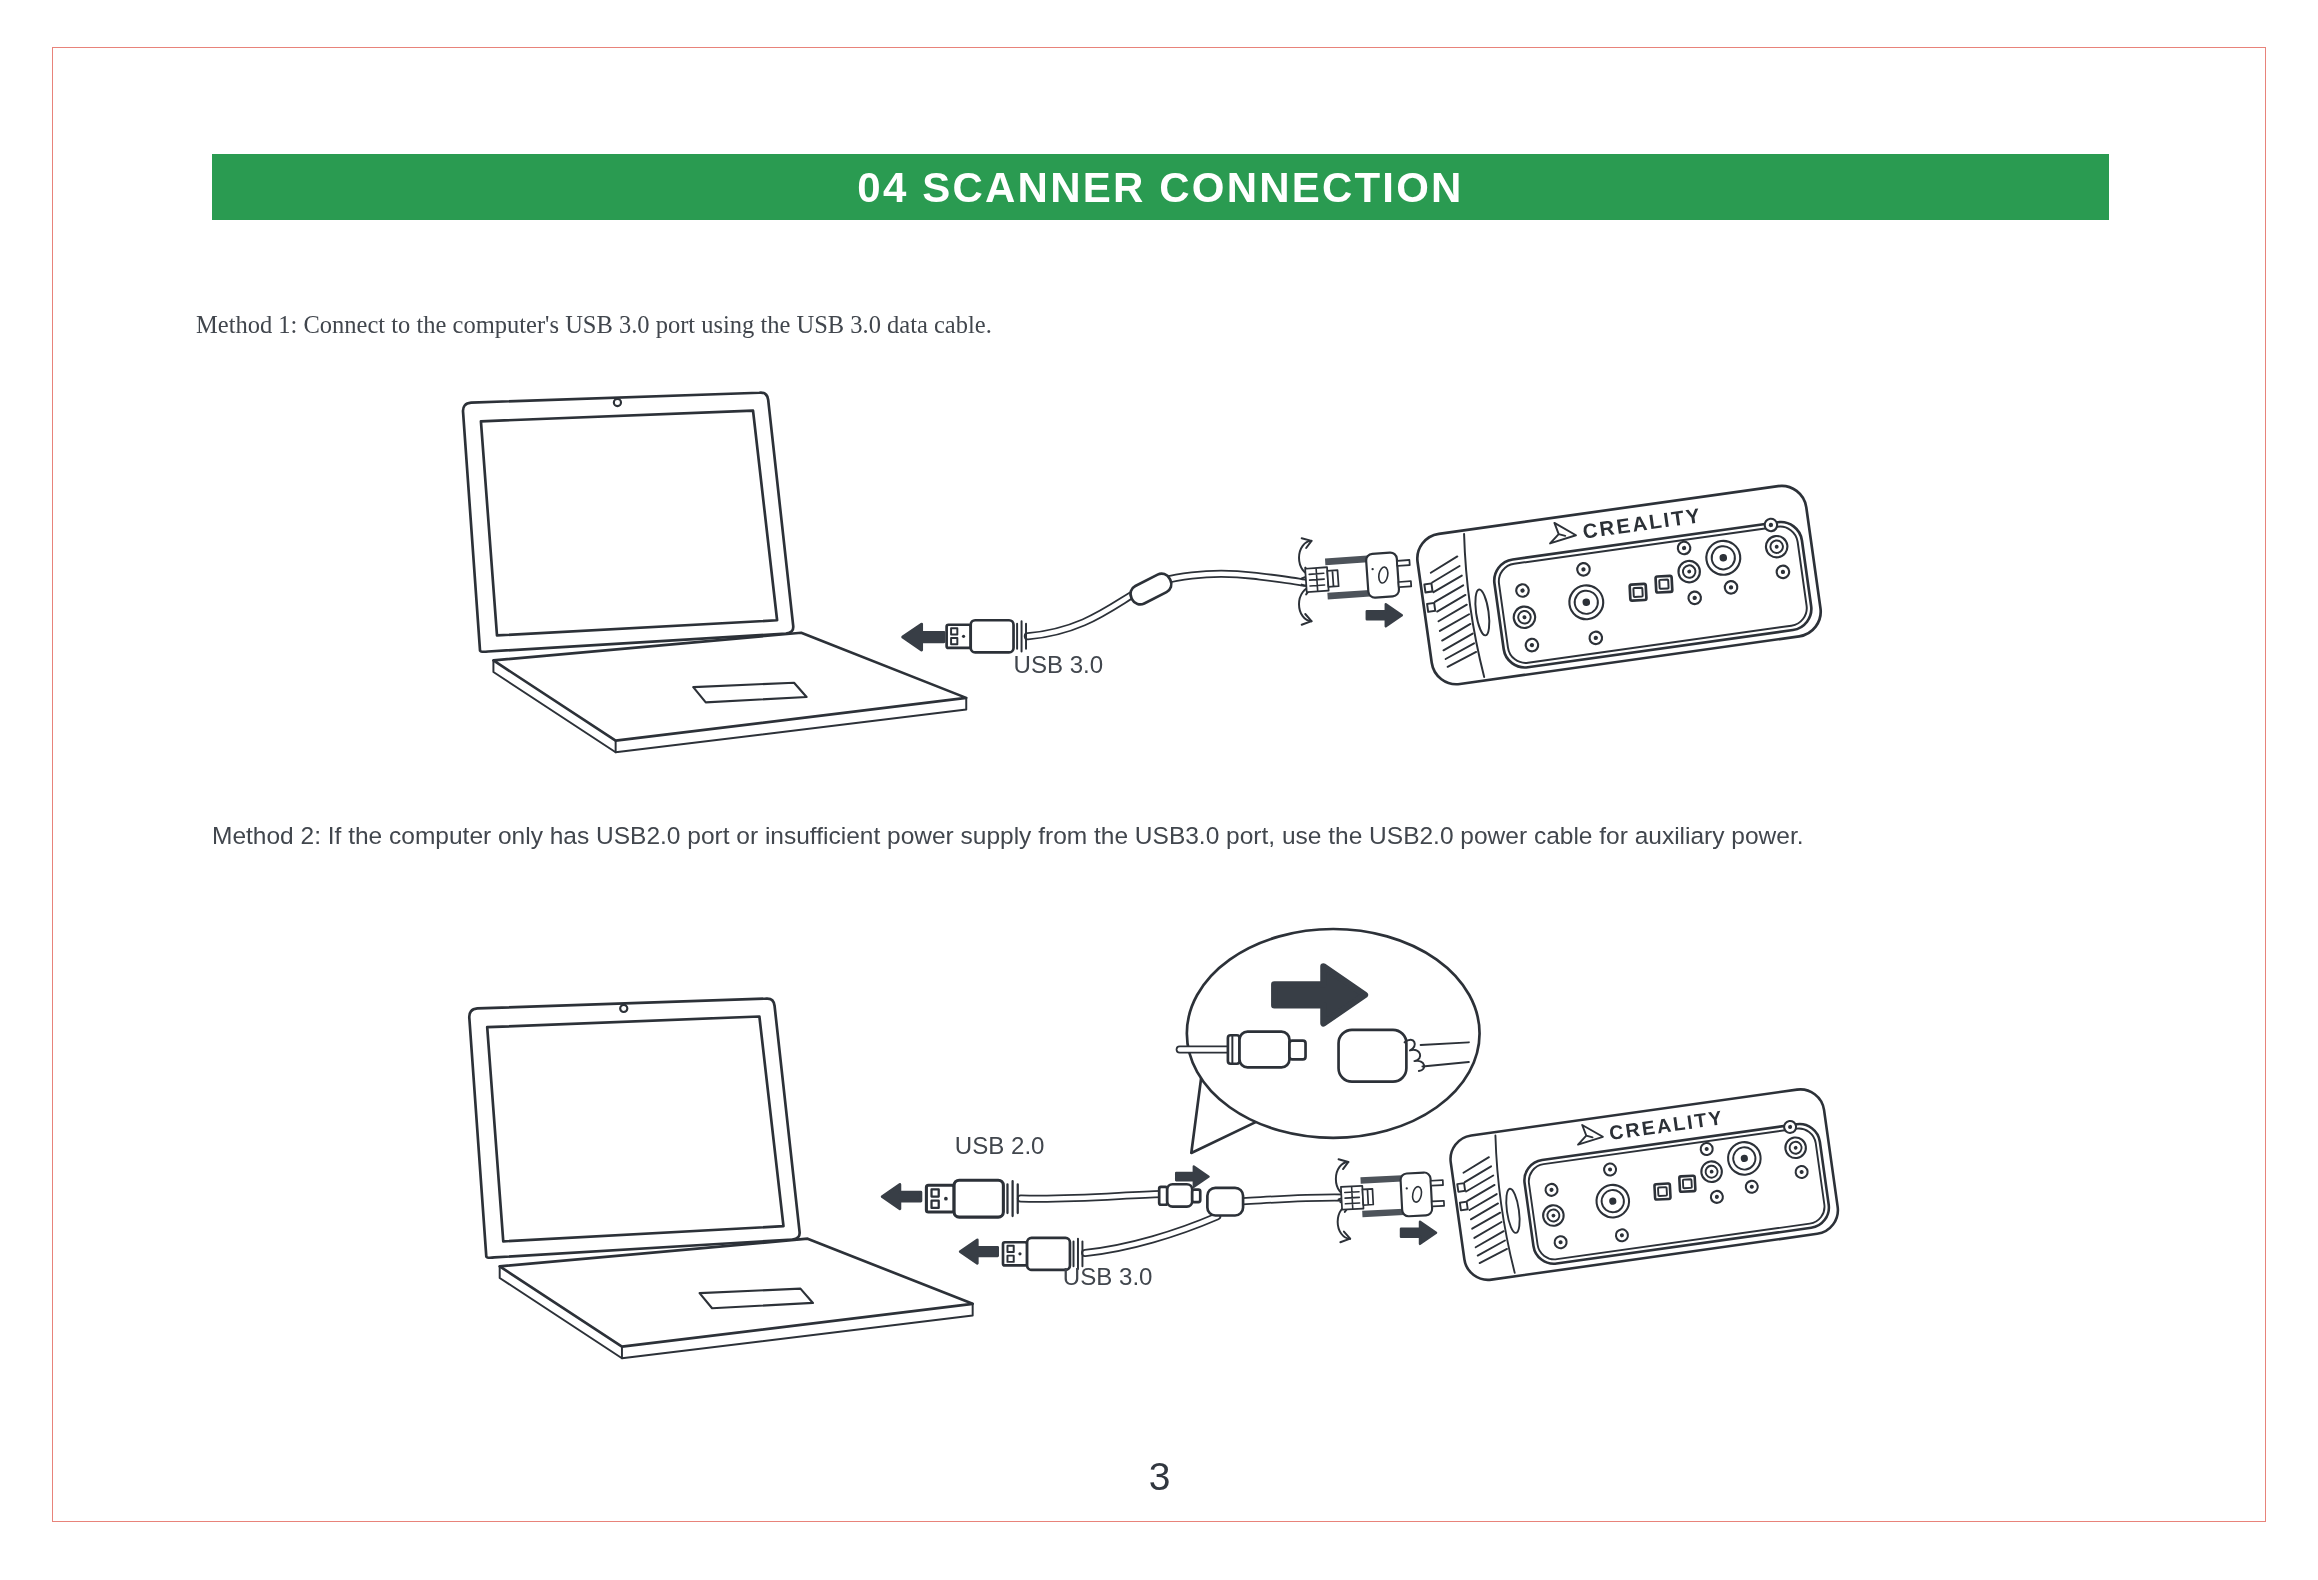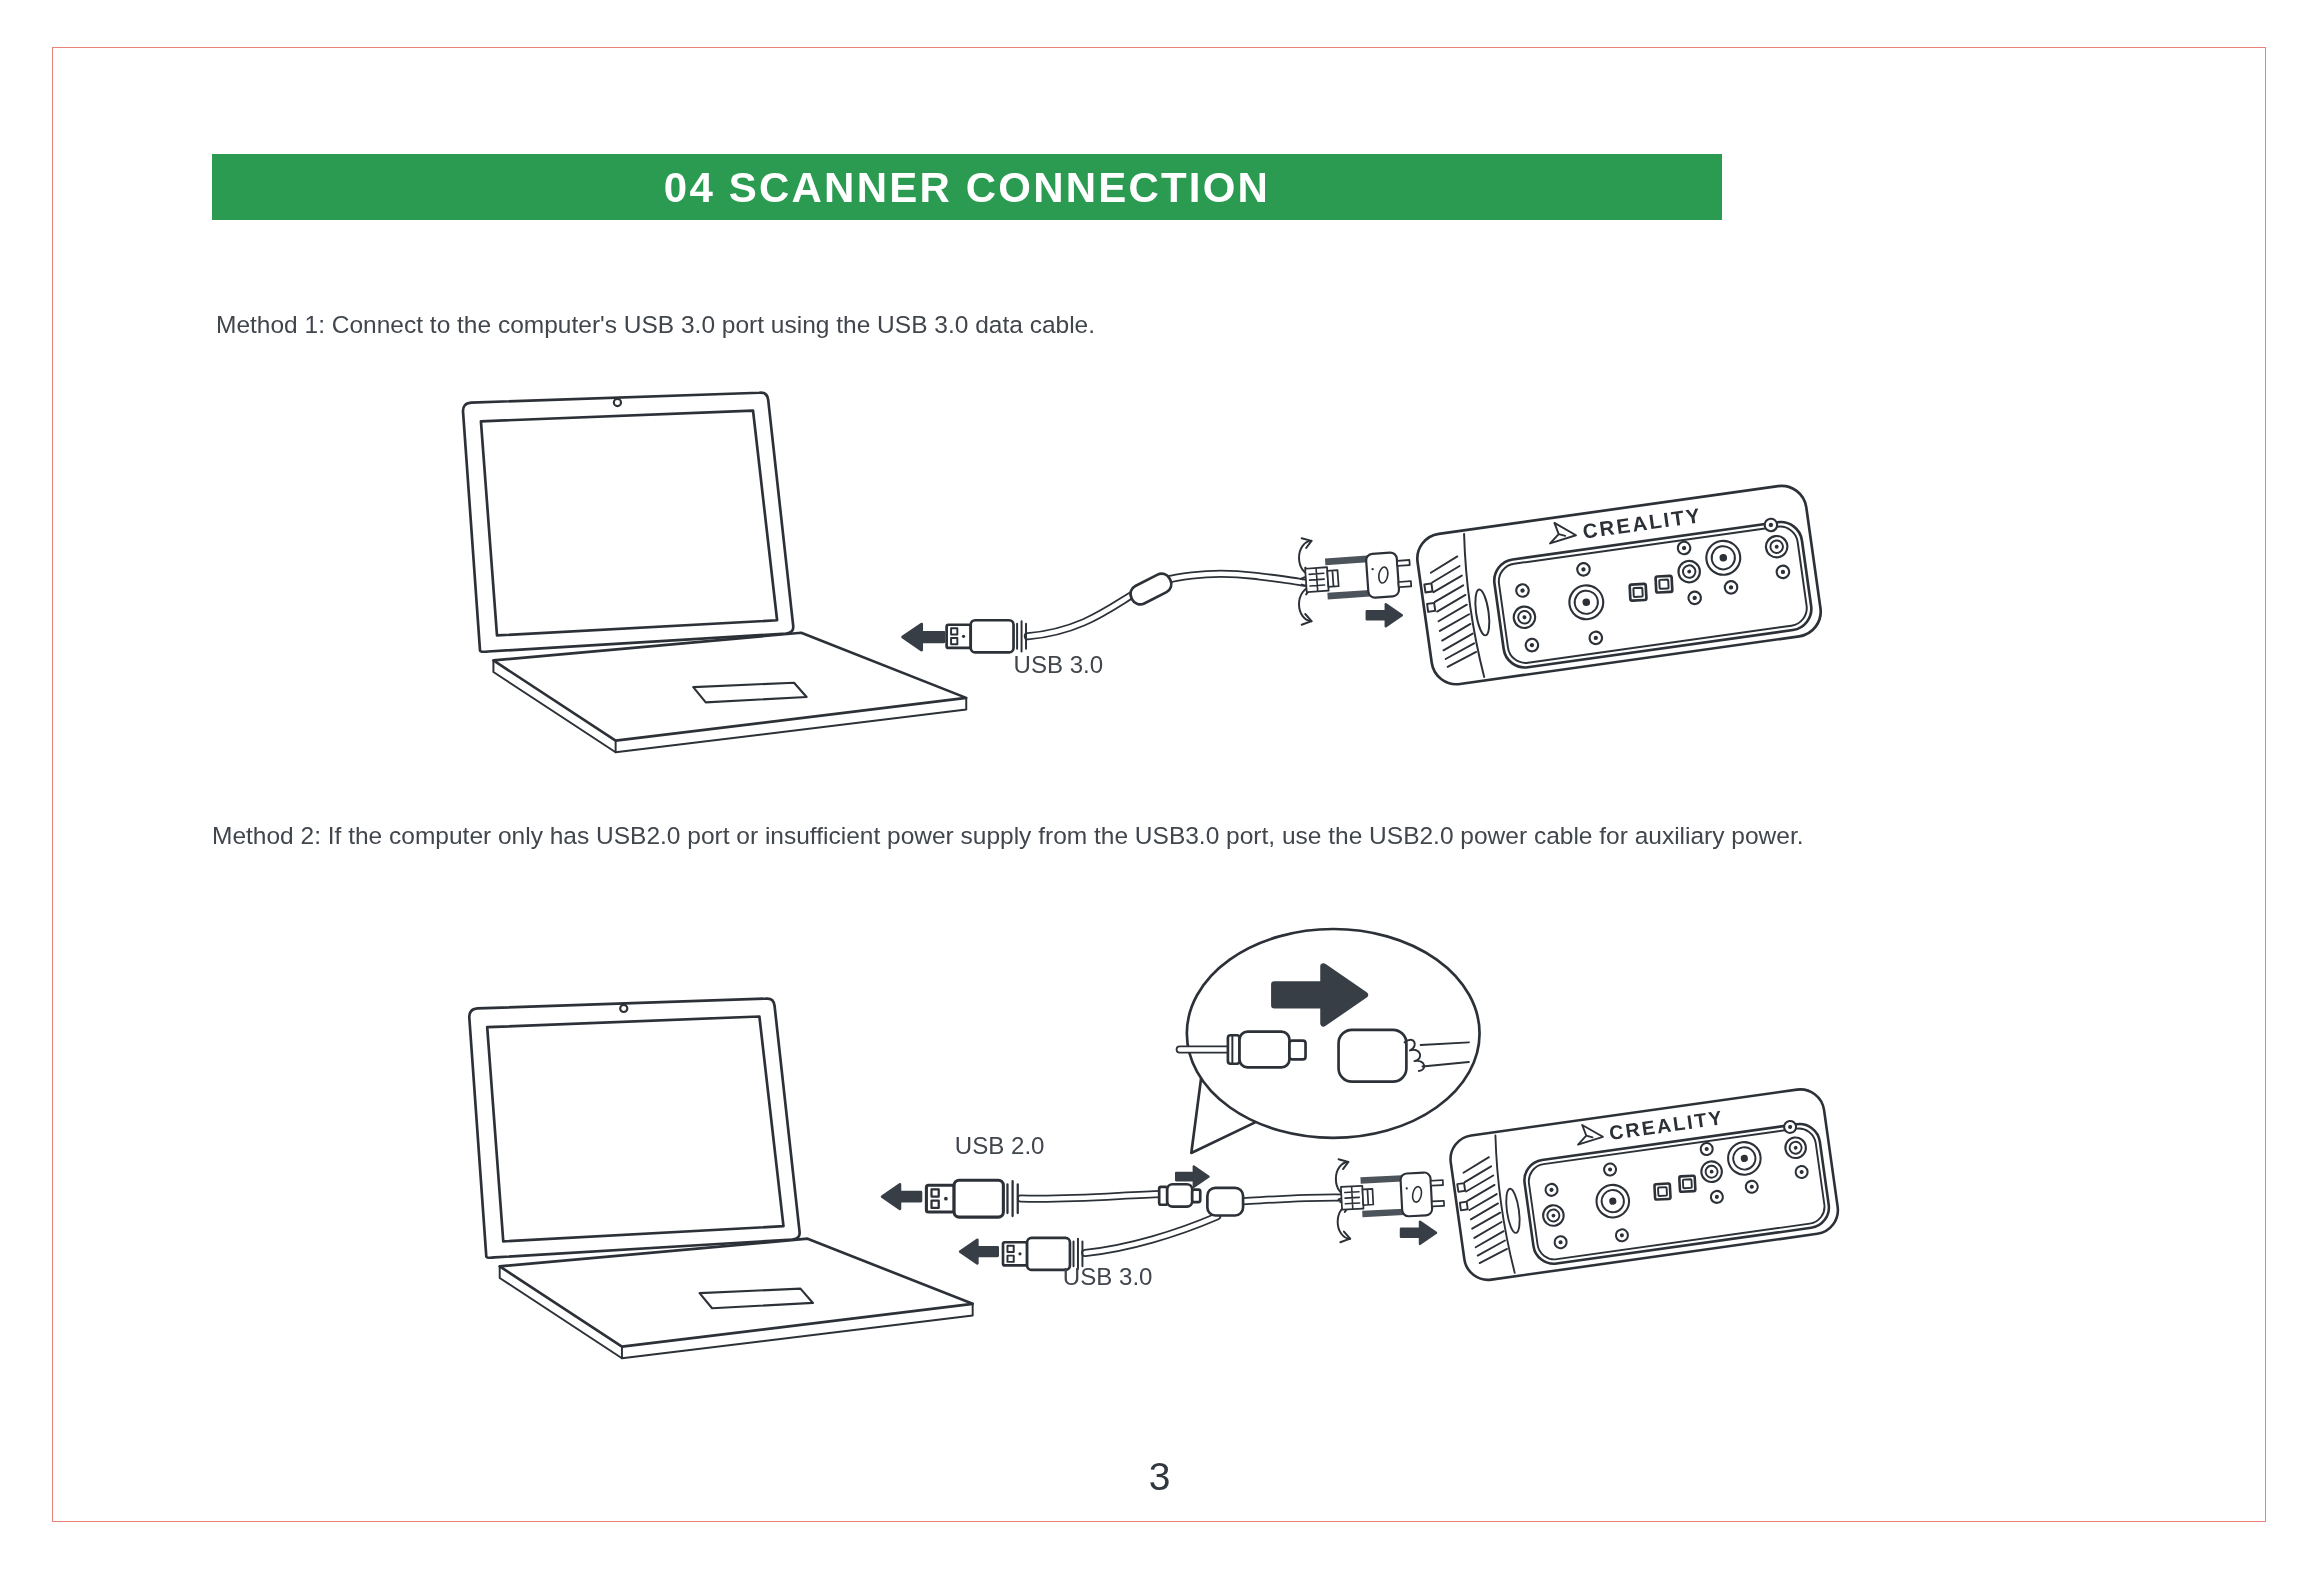--- a/index.html
+++ b/index.html
@@ -5,29 +5,29 @@
   html,body{margin:0;padding:0;}
   body{
     width:2319px;height:1581px;background:#ffffff;position:relative;
     font-family:"Liberation Sans",sans-serif;color:#40454c;overflow:hidden;
   }
   .page-border{
     position:absolute;left:52px;top:47px;width:2214px;height:1475px;
     border:1.8px solid #e8837a;box-sizing:border-box;background:transparent;
   }
   .header-bar{
-    position:absolute;left:212px;top:154px;width:1510px;height:66px;
+    position:absolute;left:212px;top:154px;width:1897px;height:66px;
     background:#2a9b51;text-align:center;
   }
   .header-bar .title{
     display:block;line-height:68px;font-size:42px;font-weight:bold;
     color:#ffffff;letter-spacing:2.2px;
   }
   .body-text{position:absolute;font-size:24.5px;color:#41464d;}
-  #method1{left:216px;top:286px;}
+  #method1{left:196px;top:286px;font-family:Liberation Serif, serif;}
   #method2{left:212px;top:793px;}
   #method2 .m2line{line-height:38px;margin-top:24px;}
   .page-num{
     position:absolute;left:0;top:1455px;width:2319px;text-align:center;
     font-size:39px;color:#31373f;
   }
   svg.illus{position:absolute;overflow:visible;}
   #illus1{left:446px;top:366px;}
   #illus2{left:464px;top:919px;}
   .ln{fill:#ffffff;stroke:#2c3138;stroke-width:3;stroke-linejoin:round;stroke-linecap:round;}

